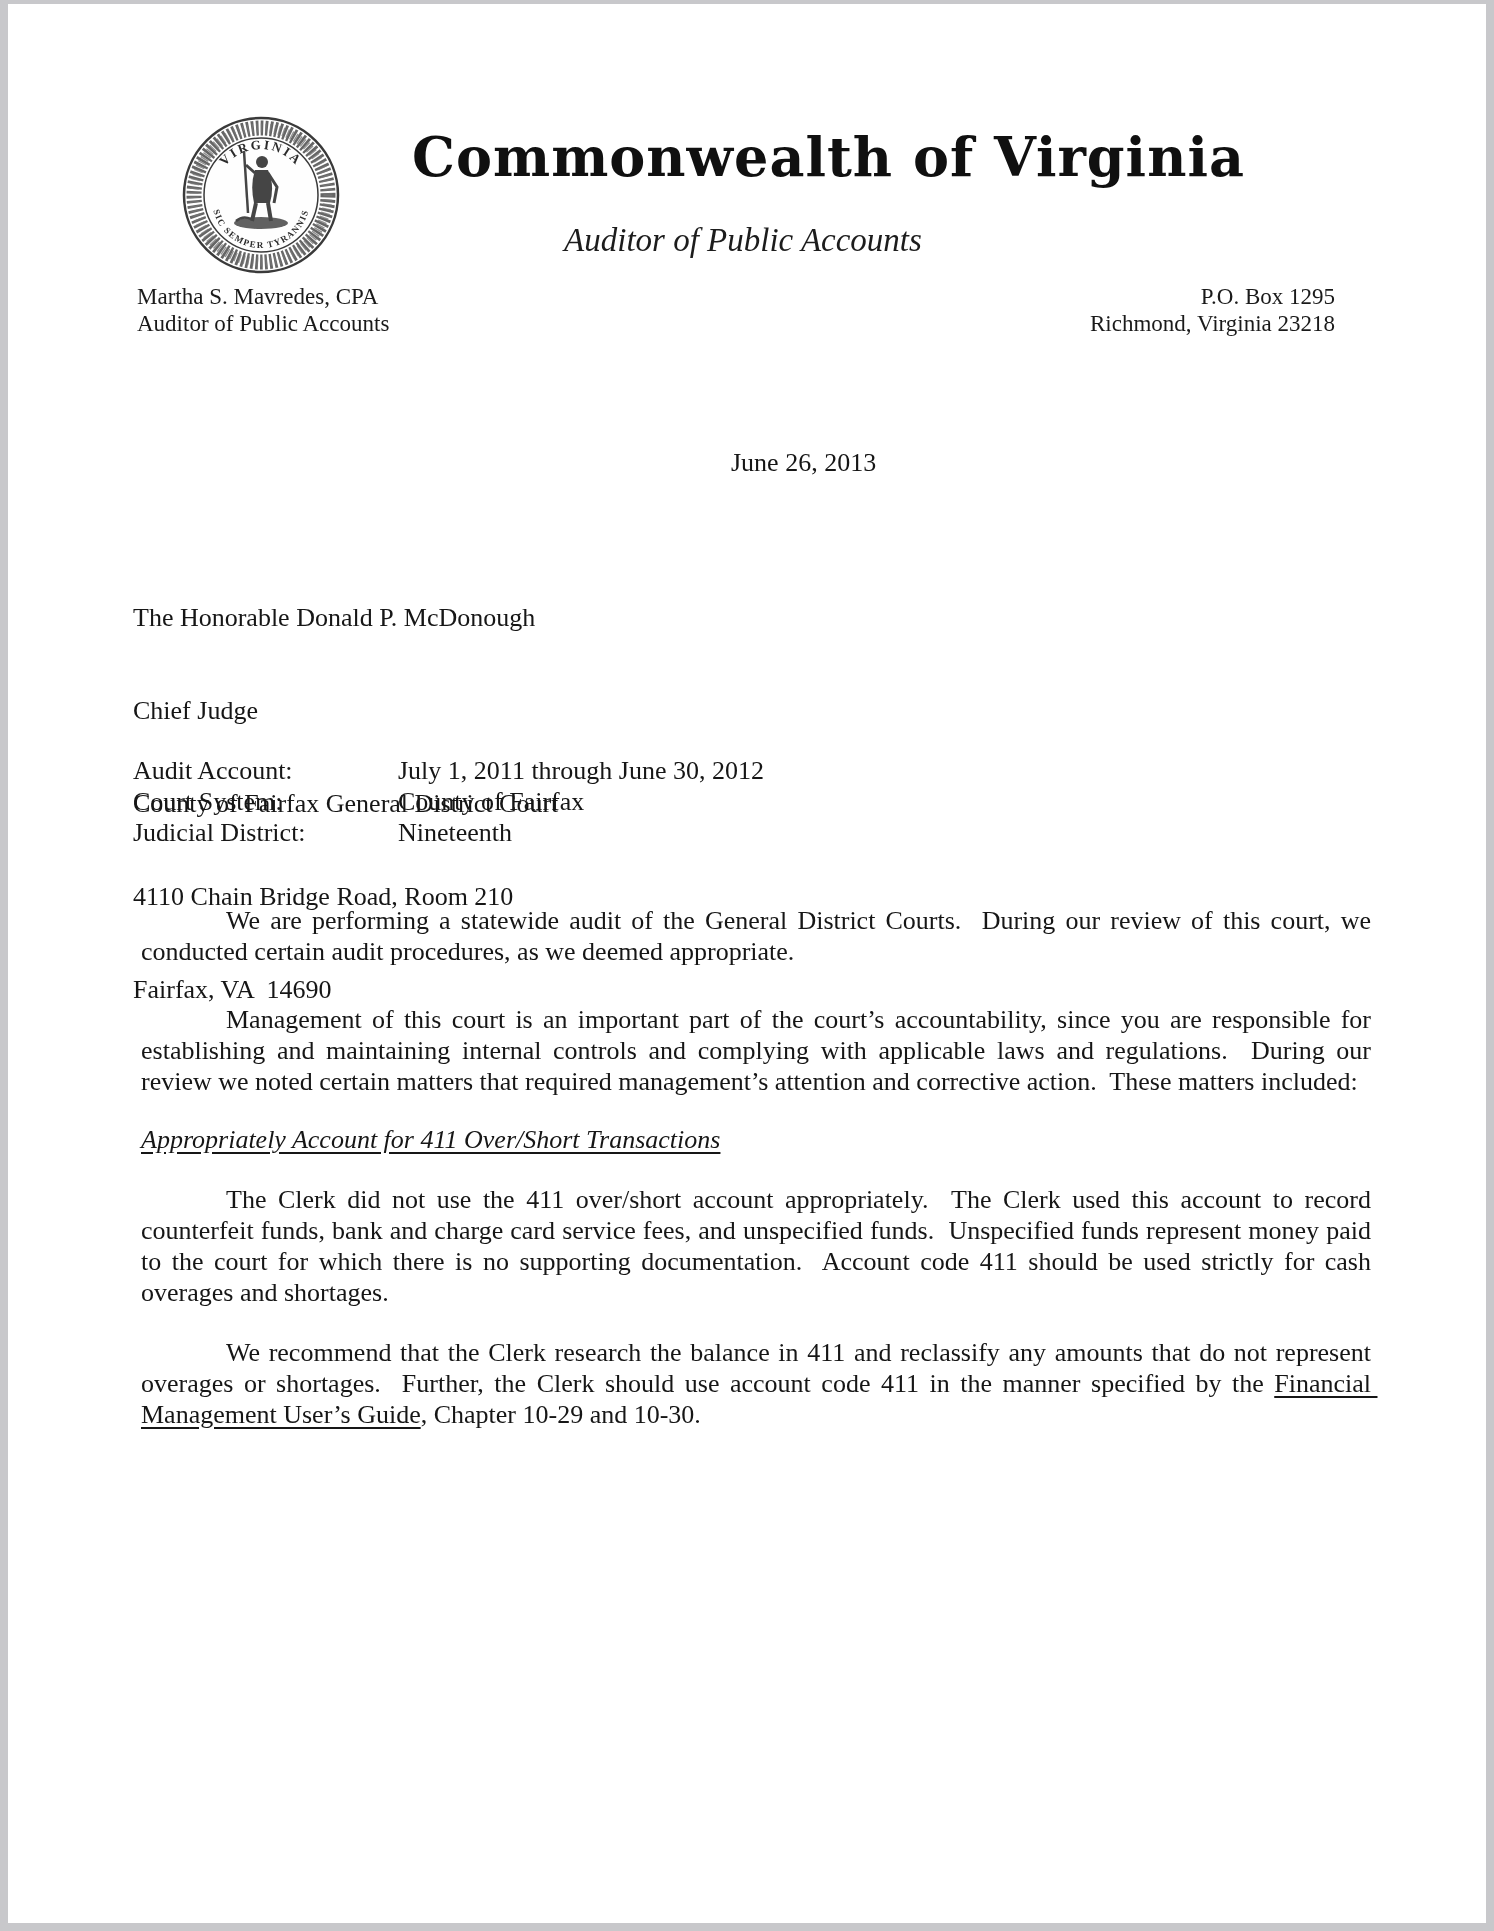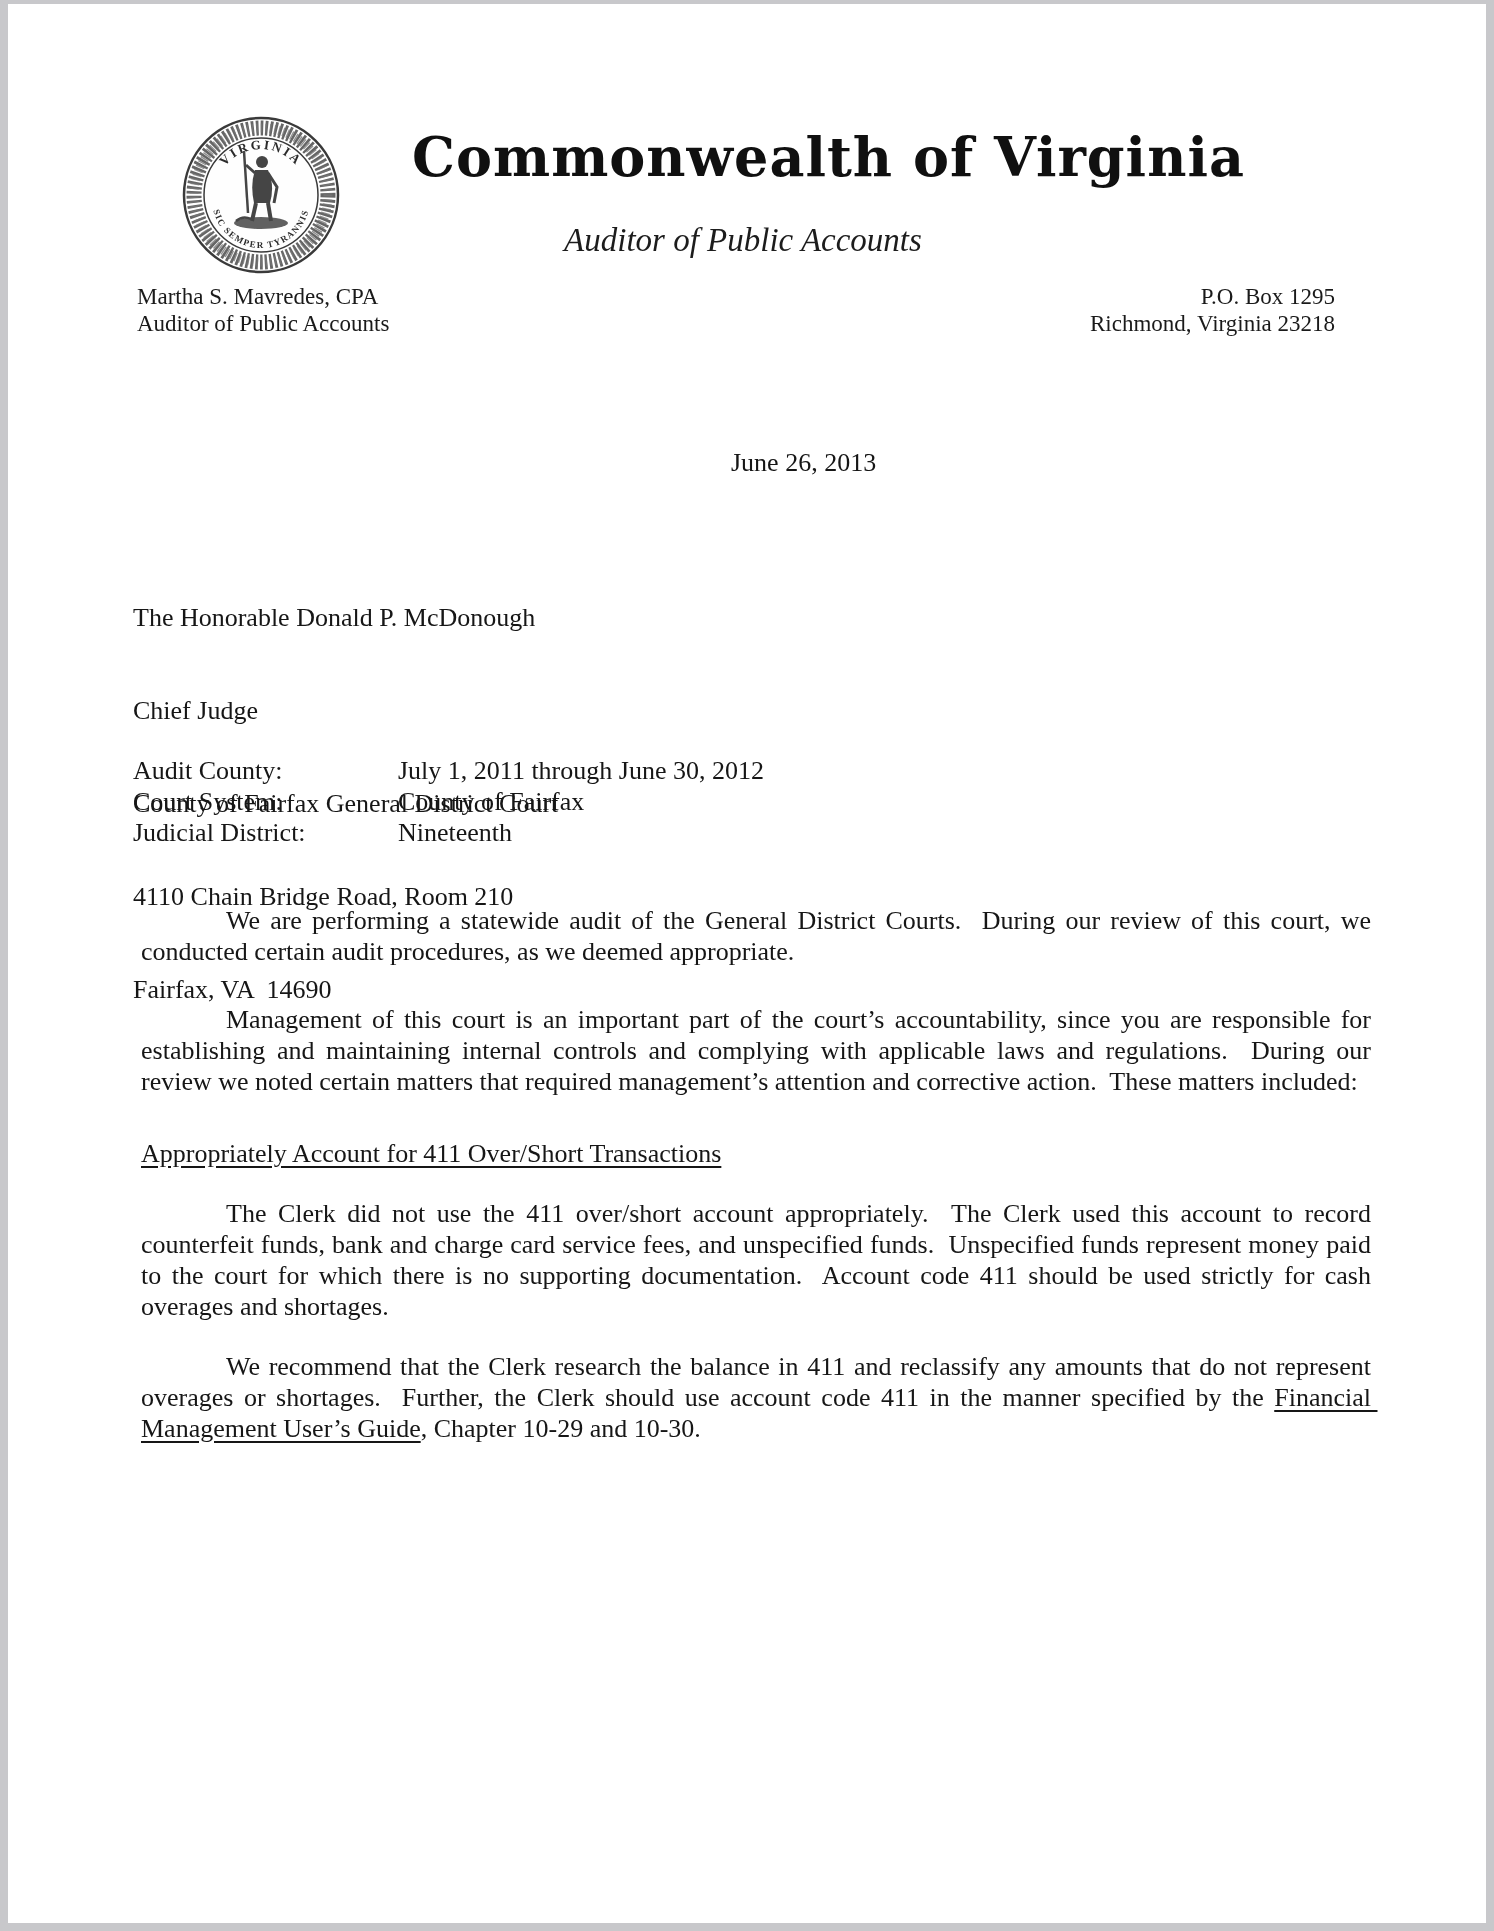--- a/index.html
+++ b/index.html
@@ -58,24 +58,25 @@
   .audit-label { width:265px; }
 
   .body-block { left:133px; top:901px; width:1230px; font-size:26px; line-height:31px; }
   .body-block p {
     text-align:justify;
     text-indent:85px;
     white-space:pre-wrap;
   }
   .p2 { margin-top:37px; }
   .section-heading {
-    margin-top:41px;
+    margin-top:27px;
     font-size:26px; line-height:31px;
     text-decoration:underline;
     text-underline-offset:4px;
+    font-style:italic;
   }
   .p3 { margin-top:29px; }
   .p4 { margin-top:29px; }
   .u  { text-decoration:underline; text-underline-offset:4px; }
 
   
   .footer {
     left:150px; top:1813px; width:1170px;
     border-top:3px solid #1a1a1a;
     padding-top:9px;
@@ -135,21 +136,21 @@
   <div class="abs recipient-block">
     <div>The Honorable Donald P. McDonough</div>
     <div>Chief Judge</div>
     <div>County of Fairfax General District Court</div>
     <div>4110 Chain Bridge Road, Room 210</div>
     <div>Fairfax, VA  14690</div>
   </div>
 
   <div class="abs audit-block">
     <div class="audit-row">
-      <div class="audit-label">Audit County:</div>
+      <div class="audit-label">Audit Account:</div>
       <div>July 1, 2011 through June 30, 2012</div>
     </div>
     <div class="audit-row">
       <div class="audit-label">Court System:</div>
       <div>County of Fairfax</div>
     </div>
     <div class="audit-row">
       <div class="audit-label">Judicial District:</div>
       <div>Nineteenth</div>
     </div>

